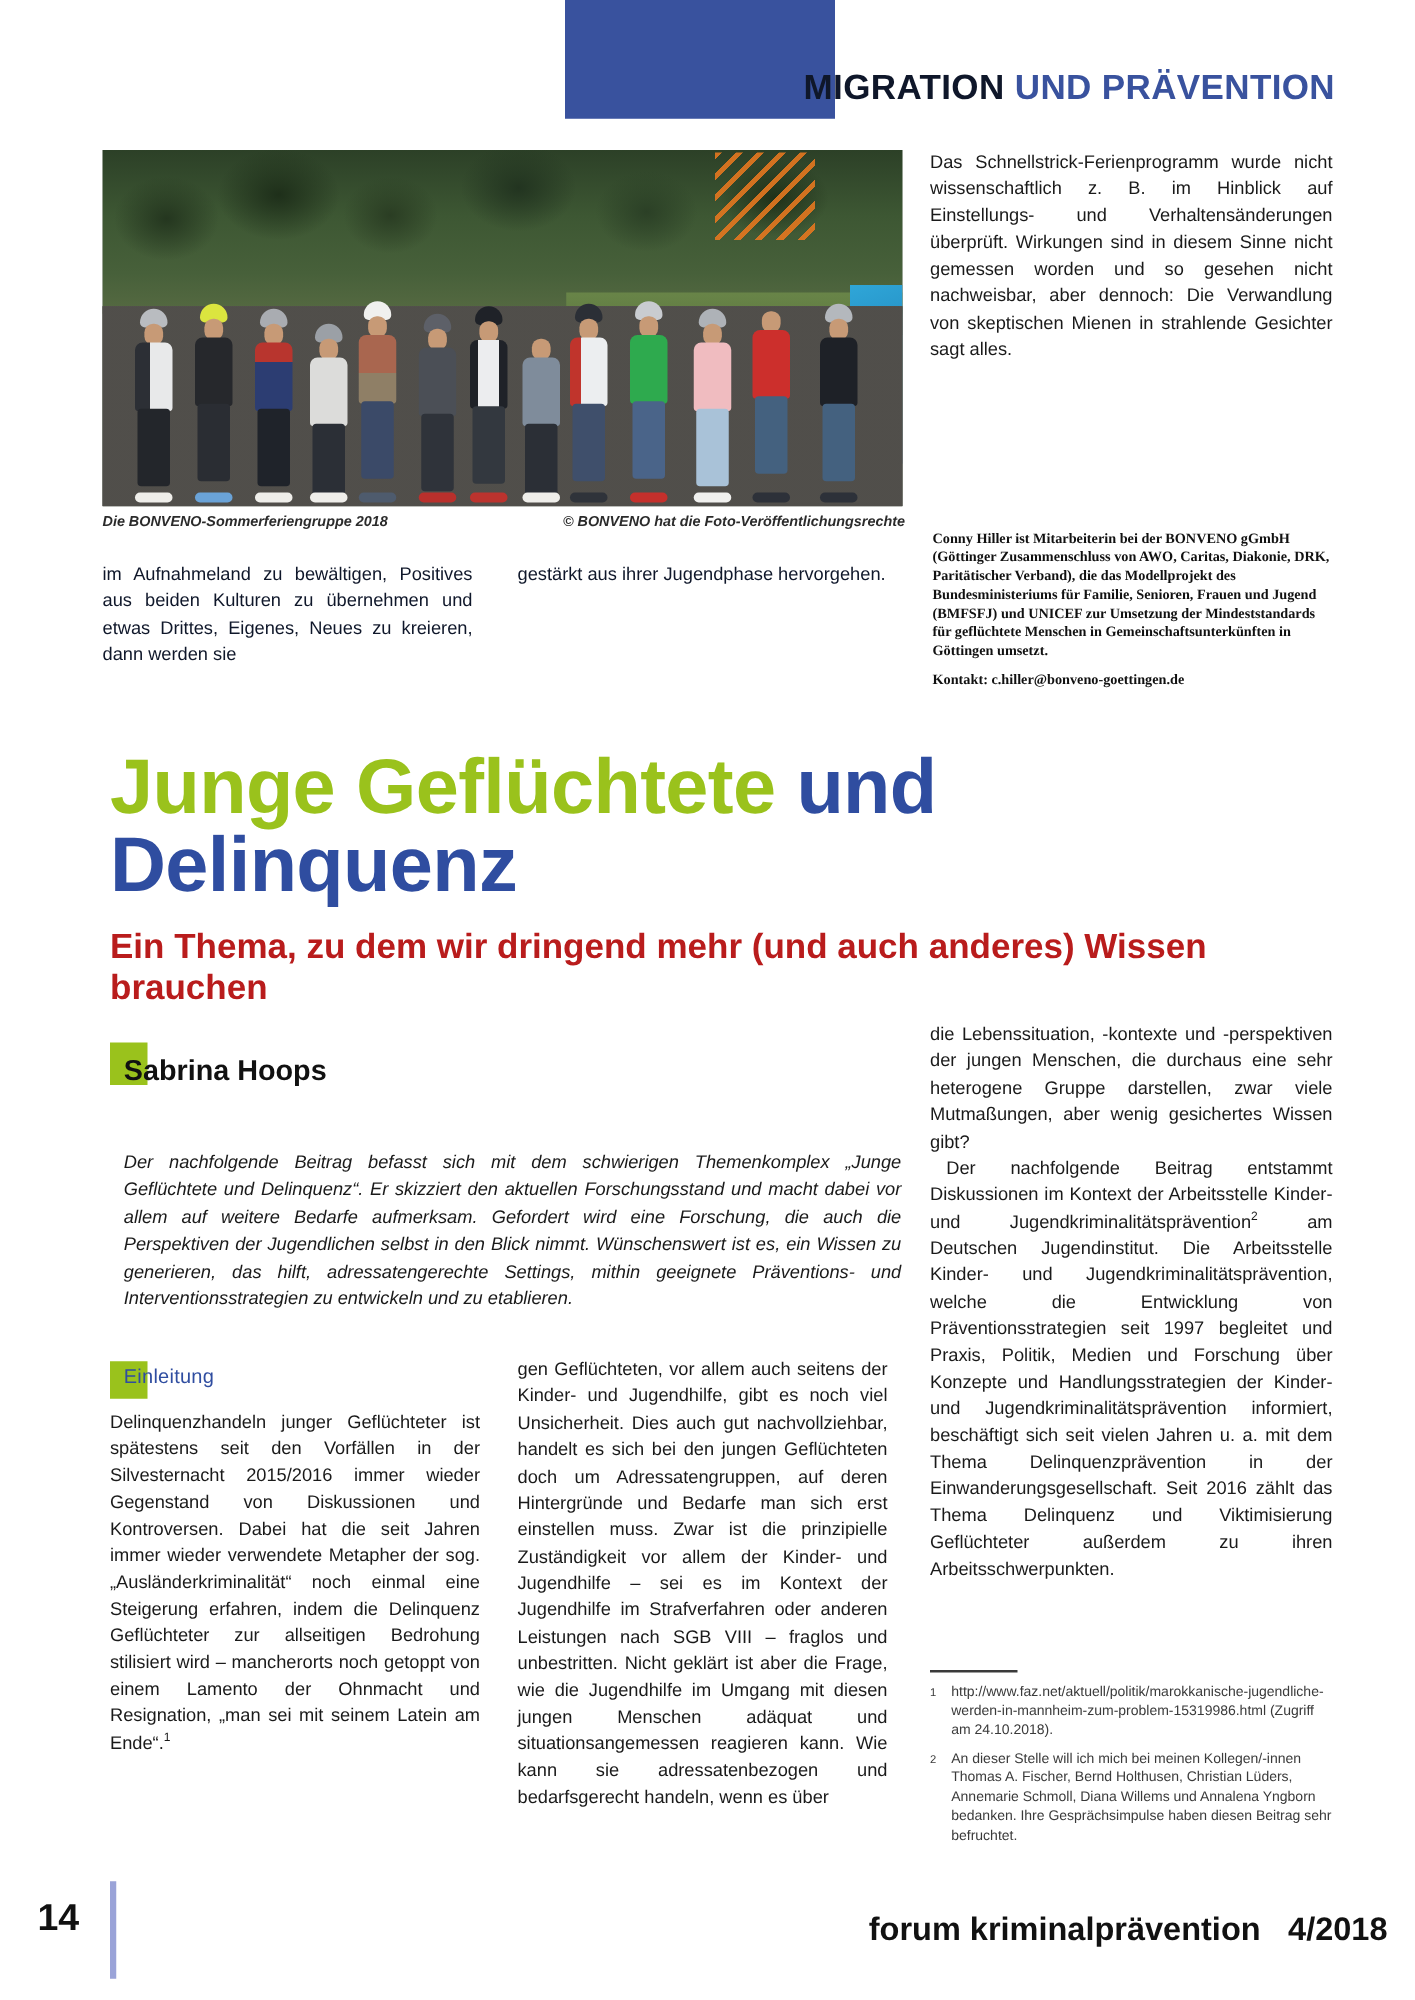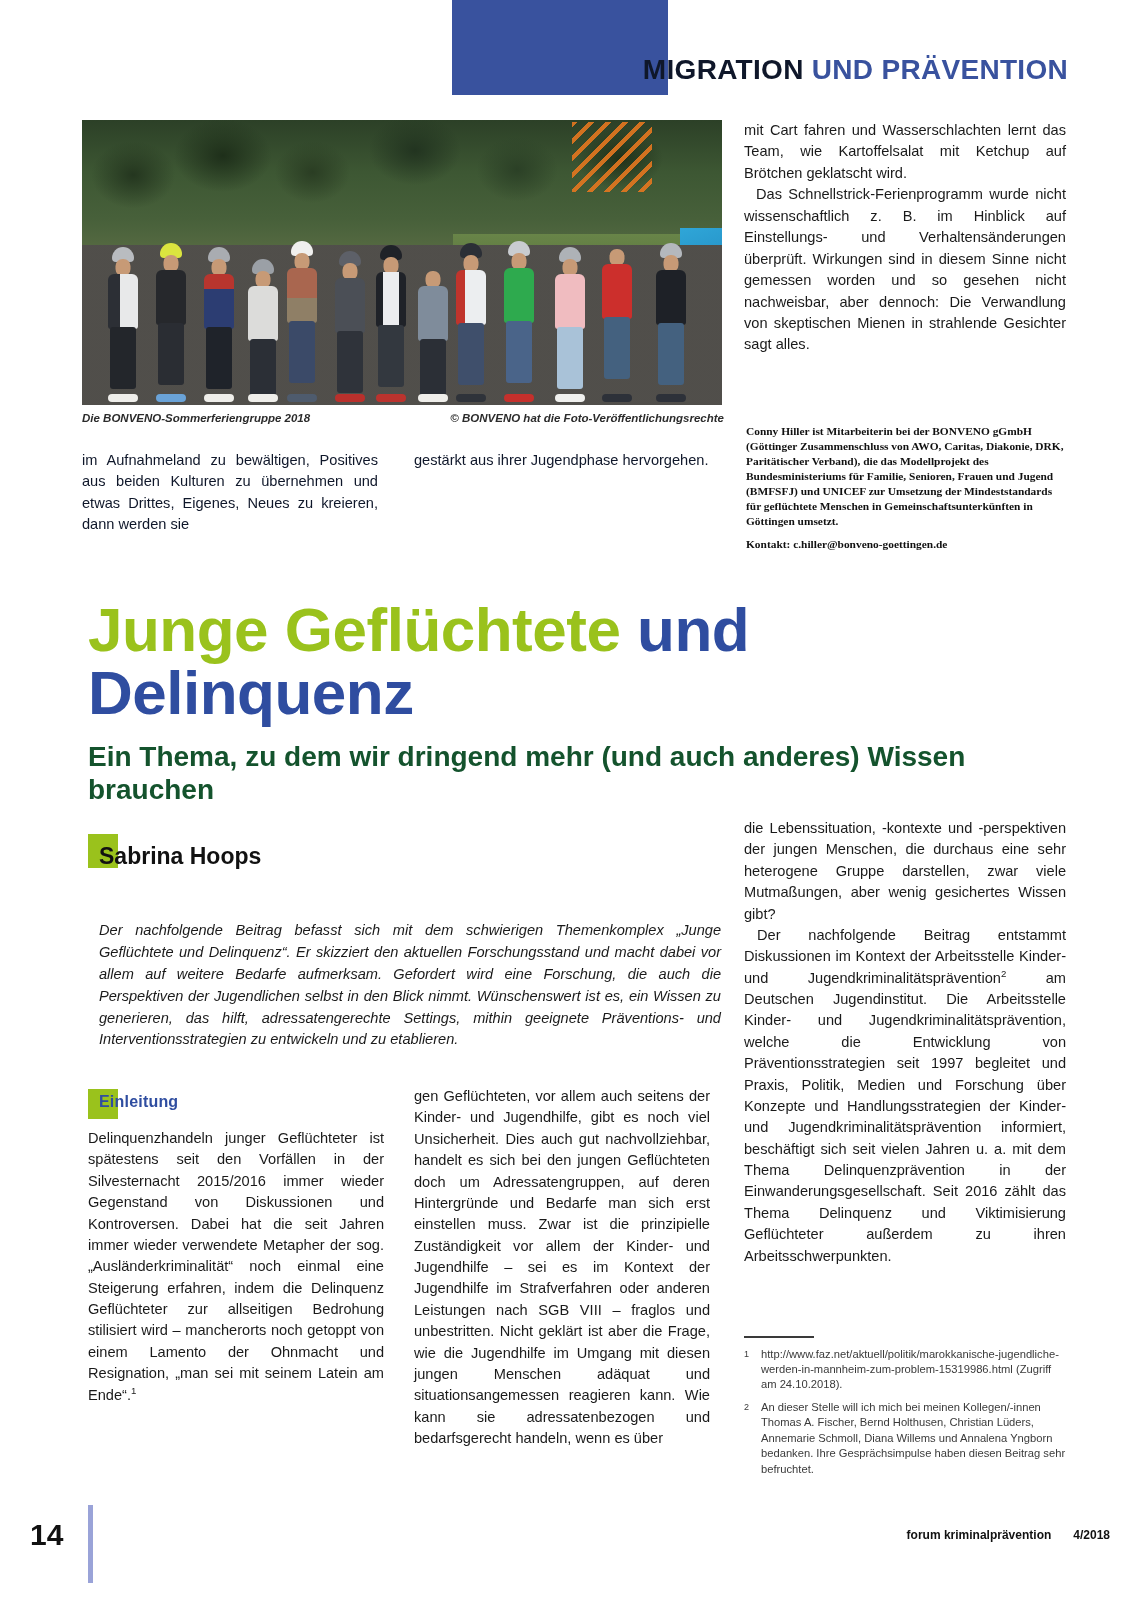--- a/index.html
+++ b/index.html
@@ -174,21 +174,21 @@
     letter-spacing: -0.5px;
   }
   .title-main .green { color: #9ac21c; }
   .title-main .blue  { color: #2f4da0; }
   .subtitle {
     position: absolute; left: 88px; top: 718px; width: 980px;
     font-family: "Liberation Sans Narrow", "Liberation Sans", sans-serif;
     font-weight: bold;
     font-size: 28px;
     line-height: 1.16;
-    color: #14532d;
+    color: #b91c1c;
   }
 
   
   .green-tab {
     position: absolute;
     width: 30px; height: 34px;
     background: #9ac21c;
   }
   .tab-author { left: 88px; top: 834px; }
   .tab-einleitung { left: 88px; top: 1089px; width: 30px; height: 30px; }
@@ -206,21 +206,21 @@
     font-style: italic;
     text-align: justify;
     color: #1a1a1a;
   }
   .abstract p { margin: 0; }
 
   
   .sec-heading {
     position: absolute; left: 99px; top: 1093px;
     font-family: "Liberation Sans Narrow", "Liberation Sans", sans-serif;
-    font-weight: bold; font-size: 16px; color: #2f4da0;
+    font-weight: normal; font-size: 16px; color: #2f4da0;
     letter-spacing: .2px;
   }
 
   
   .body-col {
     position: absolute;
     font-size: 14.6px;
     line-height: 1.465;
     text-align: justify;
     color: #1a1a1a;
@@ -252,21 +252,21 @@
     width: 5px; height: 78px; background: #9aa3d8;
   }
   .page-number {
     position: absolute; left: 30px; top: 1518px;
     font-family: "Liberation Sans Narrow", "Liberation Sans", sans-serif;
     font-weight: bold; font-size: 30px; color: #111;
   }
   .footer-right {
     position: absolute; right: 22px; top: 1528px;
     font-family: "Liberation Sans Narrow", "Liberation Sans", sans-serif;
-    font-weight: bold; font-size: 12px; color: #111;
+    font-weight: bold; font-size: 26px; color: #111;
     white-space: nowrap;
   }
   .footer-right .issue { margin-left: 22px; }
 </style>
 </head>
 <body>
 
 <div class="header-band"></div>
 <div class="header-title"><span class="hl-white">MIGRATION</span><span class="hl-blue"> UND PRÄVENTION</span></div>
 
@@ -368,21 +368,20 @@
     <div class="torso" style="background:#1e2127;"></div>
     <div class="legs" style="background:#44617f;"></div>
       <div class="shoes" style="background:#2d3139;"></div>
   </div>
 </div>
 
 <div class="cap-left">Die BONVENO-Sommerferiengruppe 2018</div>
 <div class="cap-right">© BONVENO hat die Foto-Veröffentlichungsrechte</div>
 
 <div class="top-col-r">
-  <p>mit Cart fahren und Wasserschlachten lernt das Team, wie Kartoffelsalat mit Ketchup auf Brötchen geklatscht wird.</p>
   <p>Das Schnellstrick-Ferienprogramm wurde nicht wissenschaftlich z. B. im Hinblick auf Einstellungs- und Verhaltensänderungen überprüft. Wirkungen sind in diesem Sinne nicht gemessen worden und so gesehen nicht nachweisbar, aber dennoch: Die Verwandlung von skeptischen Mienen in strahlende Gesichter sagt alles.</p>
 </div>
 
 <div class="top-col c1">
   <p>im Aufnahmeland zu bewältigen, Positives aus beiden Kulturen zu übernehmen und etwas Drittes, Eigenes, Neues zu kreieren, dann werden sie</p>
 </div>
 <div class="top-col c2">
   <p>gestärkt aus ihrer Jugendphase hervorgehen.</p>
 </div>
 

